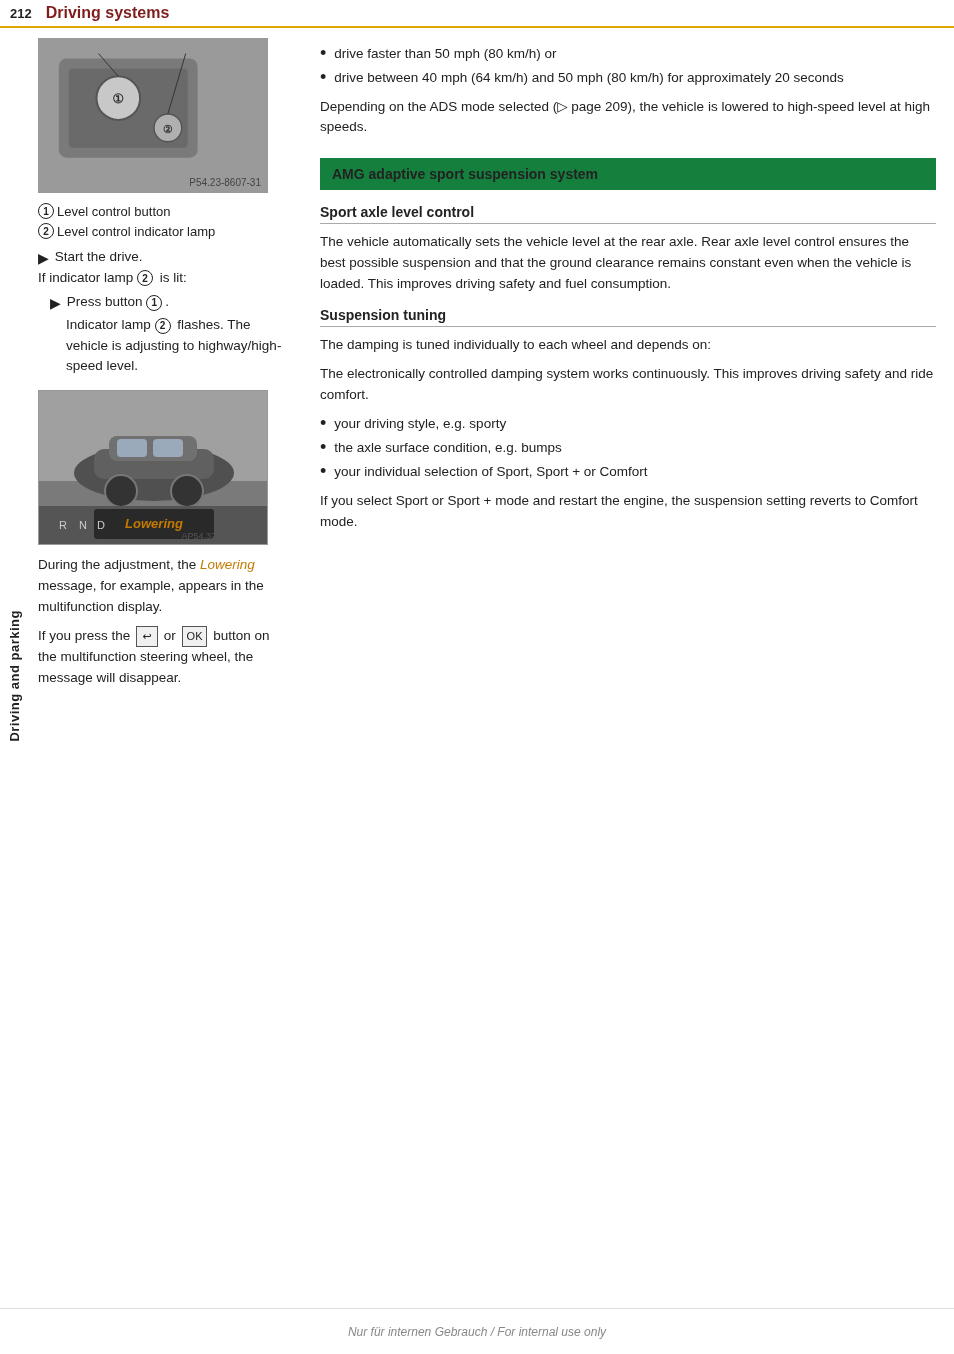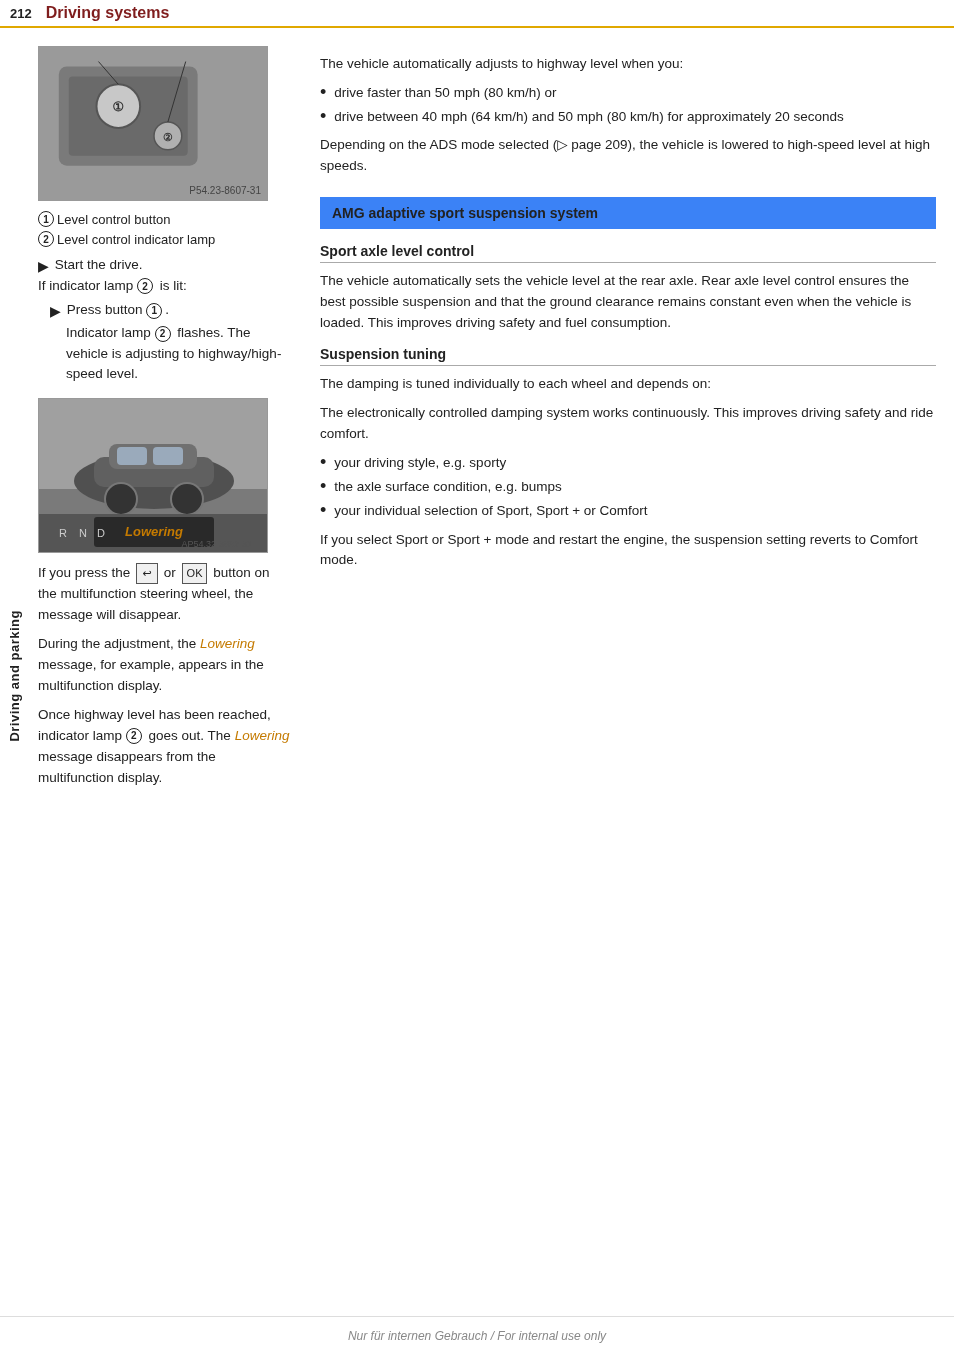--- a/index.html
+++ b/index.html
@@ -12,21 +12,21 @@
       color: #222;
       position: relative;
     }
 
     
     .header-bar {
       display: flex;
       align-items: center;
       border-bottom: 2px solid #e0a800;
       padding: 4px 0 4px 10px;
-      margin-bottom: 8px;
+      margin-bottom: 0;
     }
     .page-number {
       font-size: 13px;
       font-weight: bold;
       margin-right: 14px;
       color: #222;
     }
     .header-title {
       font-size: 16px;
       font-weight: bold;
@@ -141,21 +141,21 @@
       font-size: 11px;
       padding: 1px 4px;
       margin: 0 2px;
       vertical-align: middle;
       background: #f0f0f0;
       min-width: 22px;
     }
 
     
     .section-box {
-      background: #3b82f6;
+      background: #15803d;
       padding: 8px 12px;
       margin-bottom: 14px;
       font-weight: bold;
       font-size: 14px;
     }
 
     
     .subsection-heading {
       font-weight: bold;
       font-size: 14px;
@@ -185,21 +185,21 @@
       line-height: 1.55;
       margin-bottom: 8px;
     }
 
     
     .footer {
       position: absolute;
       bottom: 0;
       left: 0;
       right: 0;
-      height: 38px;
+      height: 46px;
       border-top: 1px solid #ddd;
       display: flex;
       align-items: center;
       justify-content: center;
     }
     .footer-text {
       font-size: 12px;
       color: #888;
       font-style: italic;
     }
@@ -325,33 +325,29 @@
         <text x="115" y="137" text-anchor="middle" fill="#c47a00" font-size="13" font-family="Arial" font-style="italic" font-weight="bold">Lowering</text>
 
         <text x="20" y="138" fill="#ccc" font-size="11" font-family="Arial">R</text>
         <text x="40" y="138" fill="#ccc" font-size="11" font-family="Arial">N</text>
         <text x="58" y="138" fill="#ccc" font-size="11" font-family="Arial">D</text>
       </svg>
       <span class="car-img-ref">AP54.32-3892-31</span>
     </div>
 
     <p class="para">
-      If you press the <span class="btn-icon">↩</span> or <span class="btn-icon">OK</span> button on the multifunction steering wheel, the message will disappear.
-    </p>
-    <p class="para">
       During the adjustment, the <span class="lowering-text">Lowering</span> message, for example, appears in the multifunction display.
     </p>
     <p class="para">
-      Once highway level has been reached, indicator lamp <span class="num-circle">2</span> goes out. The <span class="lowering-text">Lowering</span> message disappears from the multifunction display.
+      If you press the <span class="btn-icon">↩</span> or <span class="btn-icon">OK</span> button on the multifunction steering wheel, the message will disappear.
     </p>
   </div>
 
   <div class="right-col">
 
-    <p class="para" style="margin-top:8px;">The vehicle automatically adjusts to highway level when you:</p>
 
     <ul class="bullet-list">
       <li>
         <span class="bullet-dot">•</span>
         <span>drive faster than 50 mph (80 km/h) or</span>
       </li>
       <li>
         <span class="bullet-dot">•</span>
         <span>drive between 40 mph (64 km/h) and 50 mph (80 km/h) for approximately 20 seconds</span>
       </li>

